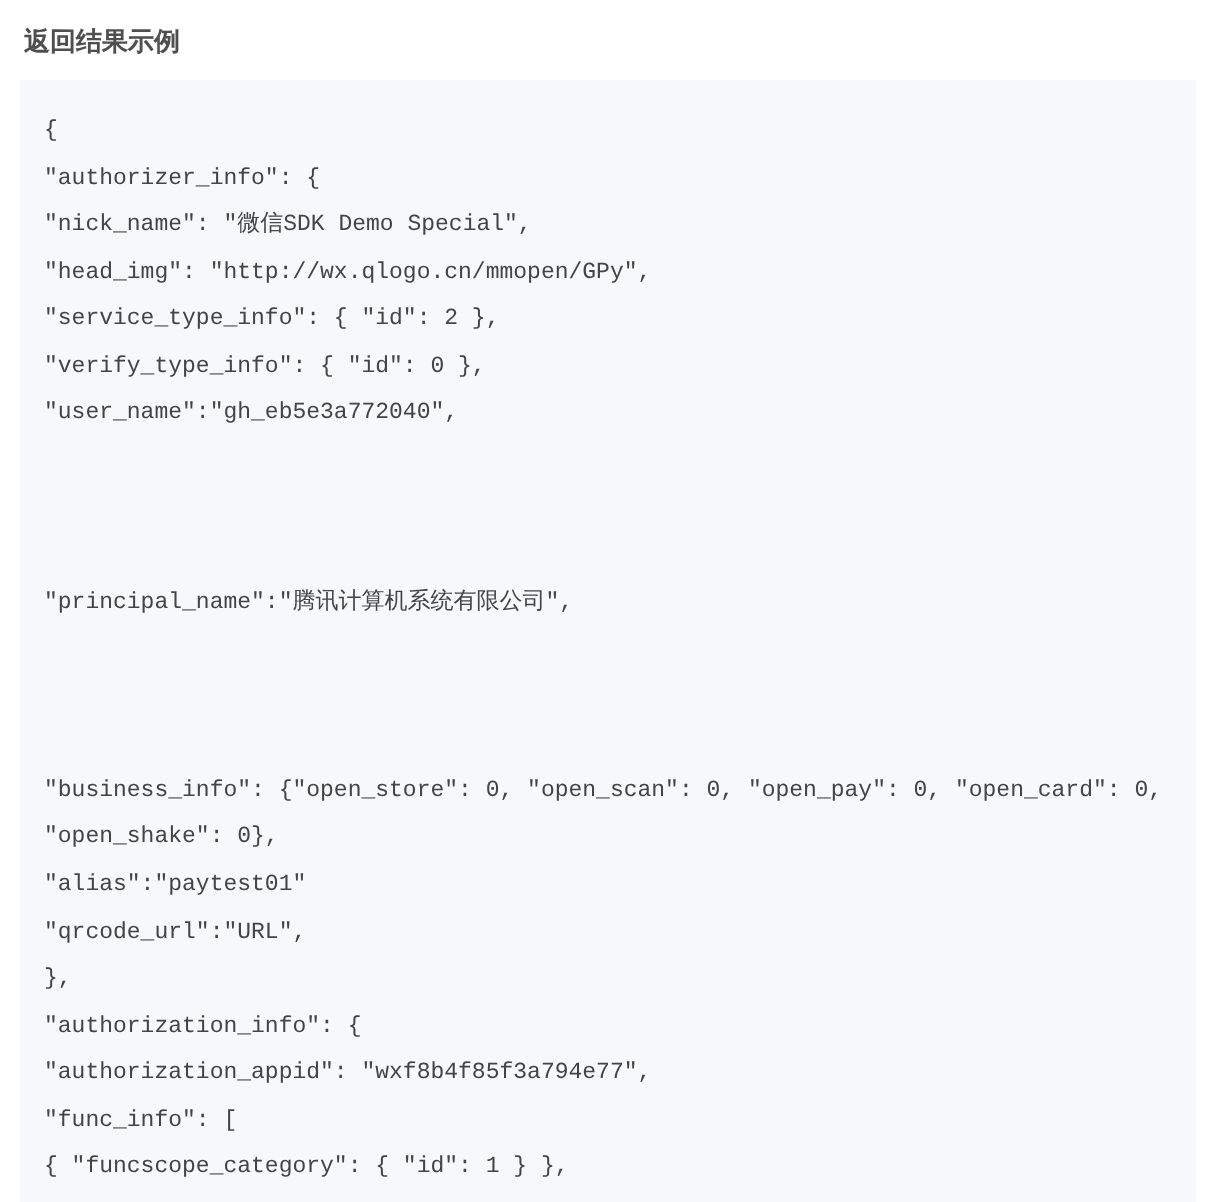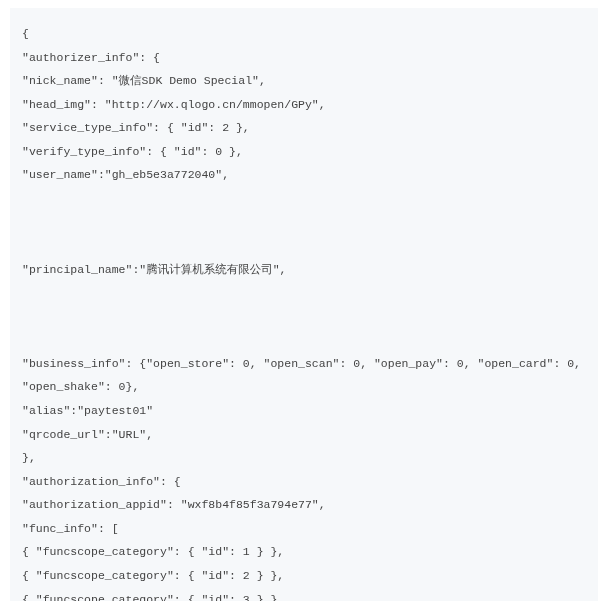--- a/index.html
+++ b/index.html
@@ -30,20 +30,21 @@
     word-break: break-all;
     position: relative;
     min-height: 540px;
     box-sizing: border-box;
   }
 </style>
 </head>
 <body>
 
 <div class="container">
+  <div class="heading">返回结果示例</div>
   <div class="code-block"><span id="code-target">{
 "authorizer_info": {
 "nick_name": "微信SDK Demo Special",
 "head_img": "http://wx.qlogo.cn/mmopen/GPy",
 "service_type_info": { "id": 2 },
 "verify_type_info": { "id": 0 },
 "user_name":"gh_eb5e3a772040",
 
 
 

